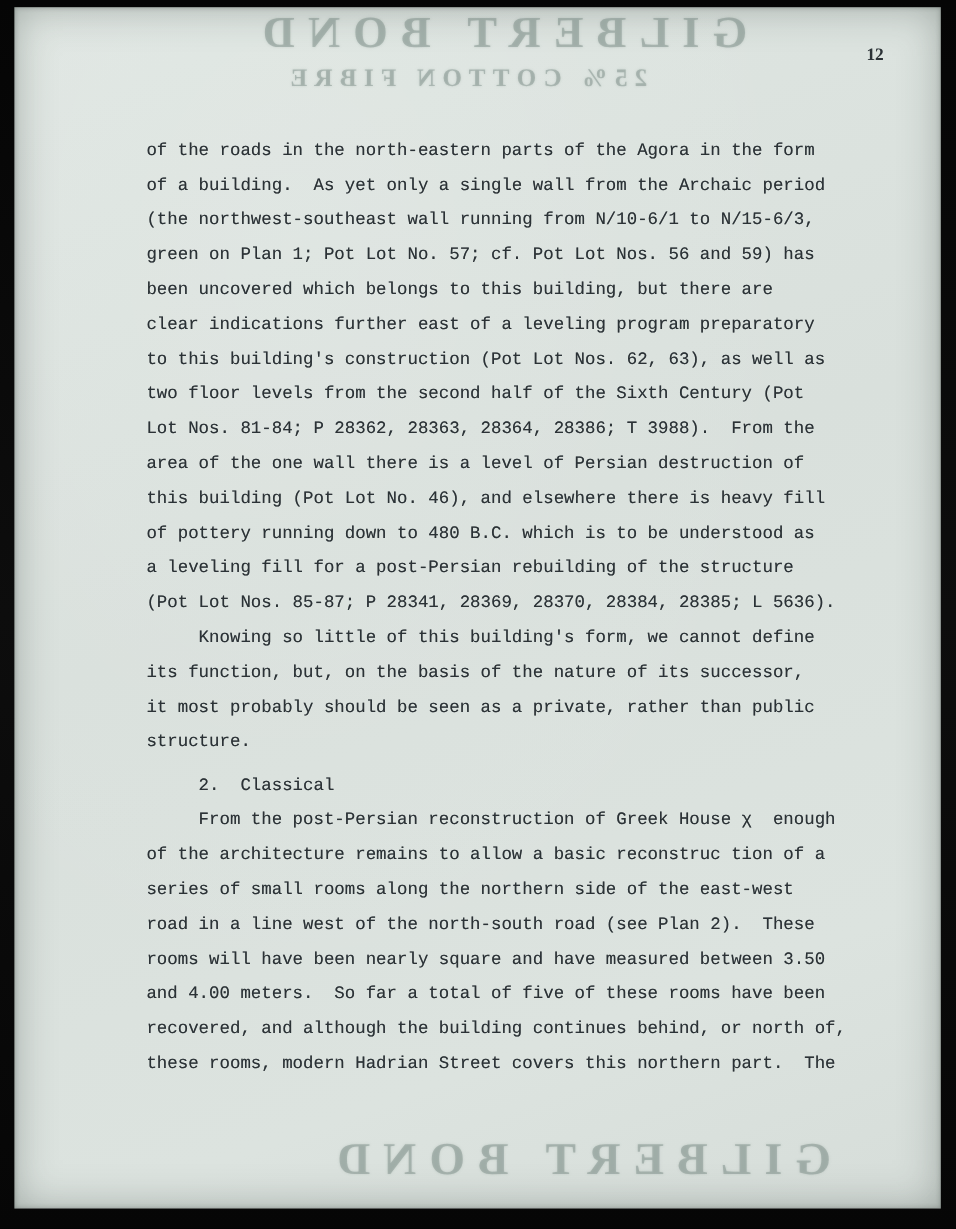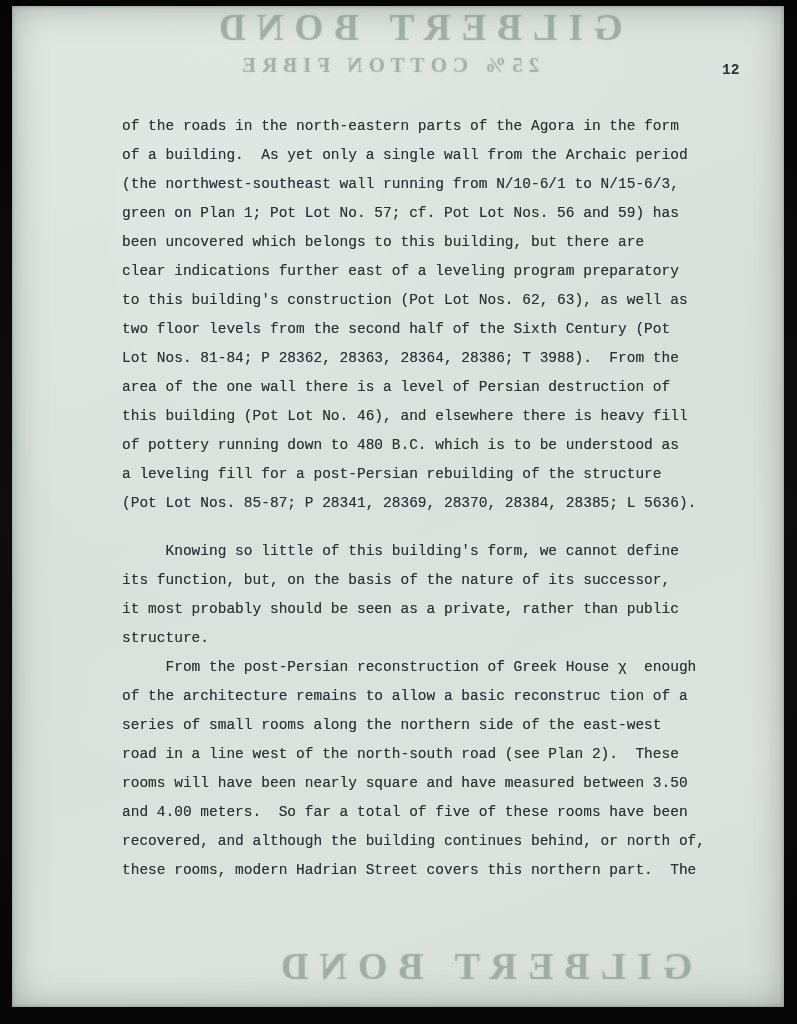--- a/index.html
+++ b/index.html
@@ -59,22 +59,22 @@
   .wm-bottom-primary {
     left: 258px;
     top: 938px;
     font-size: 38px;
     letter-spacing: 11px;
   }
 
   .page-number {
     position: absolute;
     left: 710px;
-    top: 56px;
-    font-family: Liberation Mono, monospace;
+    top: 32px;
+    font-family: Liberation Serif, serif;
     font-weight: bold;
     font-size: 14.5px;
     color: #2b3236;
   }
 
   .body-text {
     position: absolute;
     left: 110px;
     top: 106px;
     width: 600px;
@@ -83,21 +83,21 @@
     font-size: 14.5px;
     line-height: 29px;
     color: #2b3236;
     text-shadow: 0 0 0.5px rgba(43, 50, 54, 0.55);
   }
 
   .para {
     white-space: pre;
     margin: 0;
   }
-  .para-spaced { margin-top: 19px; }
+  .para-spaced { }
   .section-heading { margin-top: 7px; white-space: pre; }
 </style>
 </head>
 <body>
 
 <div class="scan-frame">
   <div class="paper">
 
     <div class="wm wm-top-primary">GILBERT BOND</div>
 
@@ -119,20 +119,21 @@
 this building (Pot Lot No. 46), and elsewhere there is heavy fill
 of pottery running down to 480 B.C. which is to be understood as
 a leveling fill for a post-Persian rebuilding of the structure
 (Pot Lot Nos. 85-87; P 28341, 28369, 28370, 28384, 28385; L 5636).</div>
 
       <div class="para para-spaced">     Knowing so little of this building's form, we cannot define
 its function, but, on the basis of the nature of its successor,
 it most probably should be seen as a private, rather than public
 structure.</div>
 
+      <div class="para section-heading">     2.  Classical</div>
 
       <div class="para">     From the post-Persian reconstruction of Greek House χ  enough
 of the architecture remains to allow a basic reconstruc tion of a
 series of small rooms along the northern side of the east-west
 road in a line west of the north-south road (see Plan 2).  These
 rooms will have been nearly square and have measured between 3.50
 and 4.00 meters.  So far a total of five of these rooms have been
 recovered, and although the building continues behind, or north of,
 these rooms, modern Hadrian Street covers this northern part.  The</div>
     </div>

